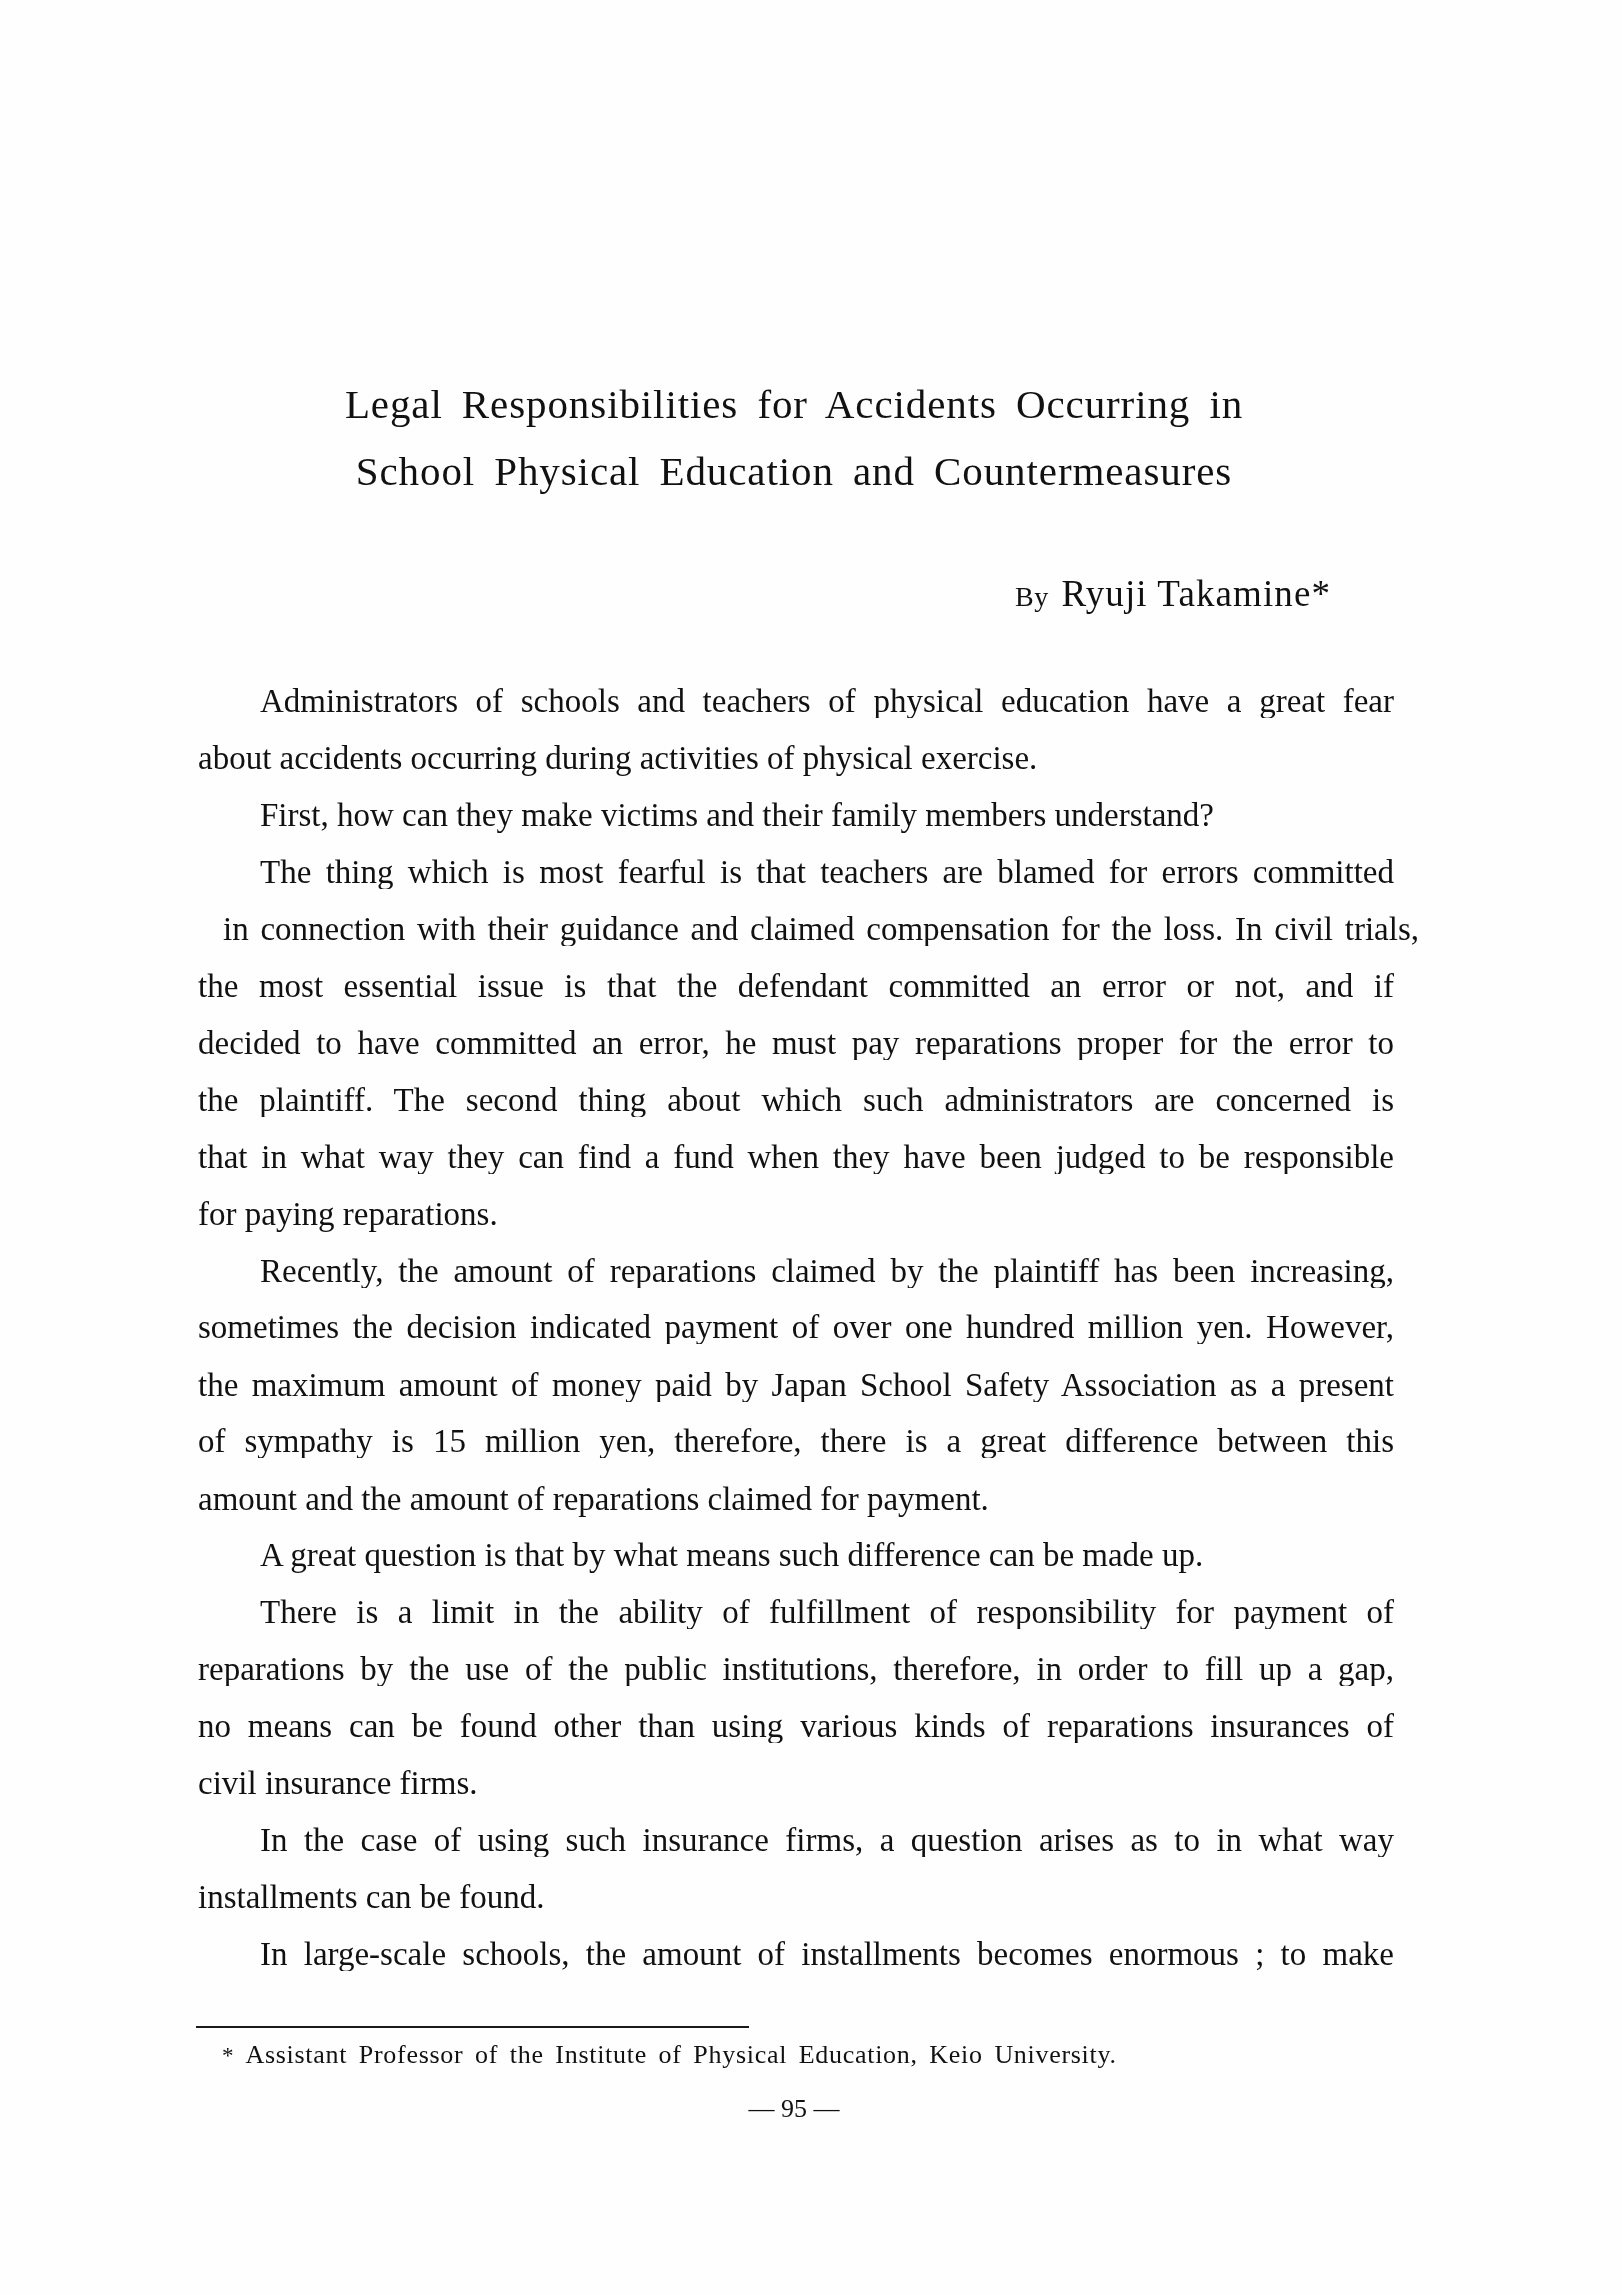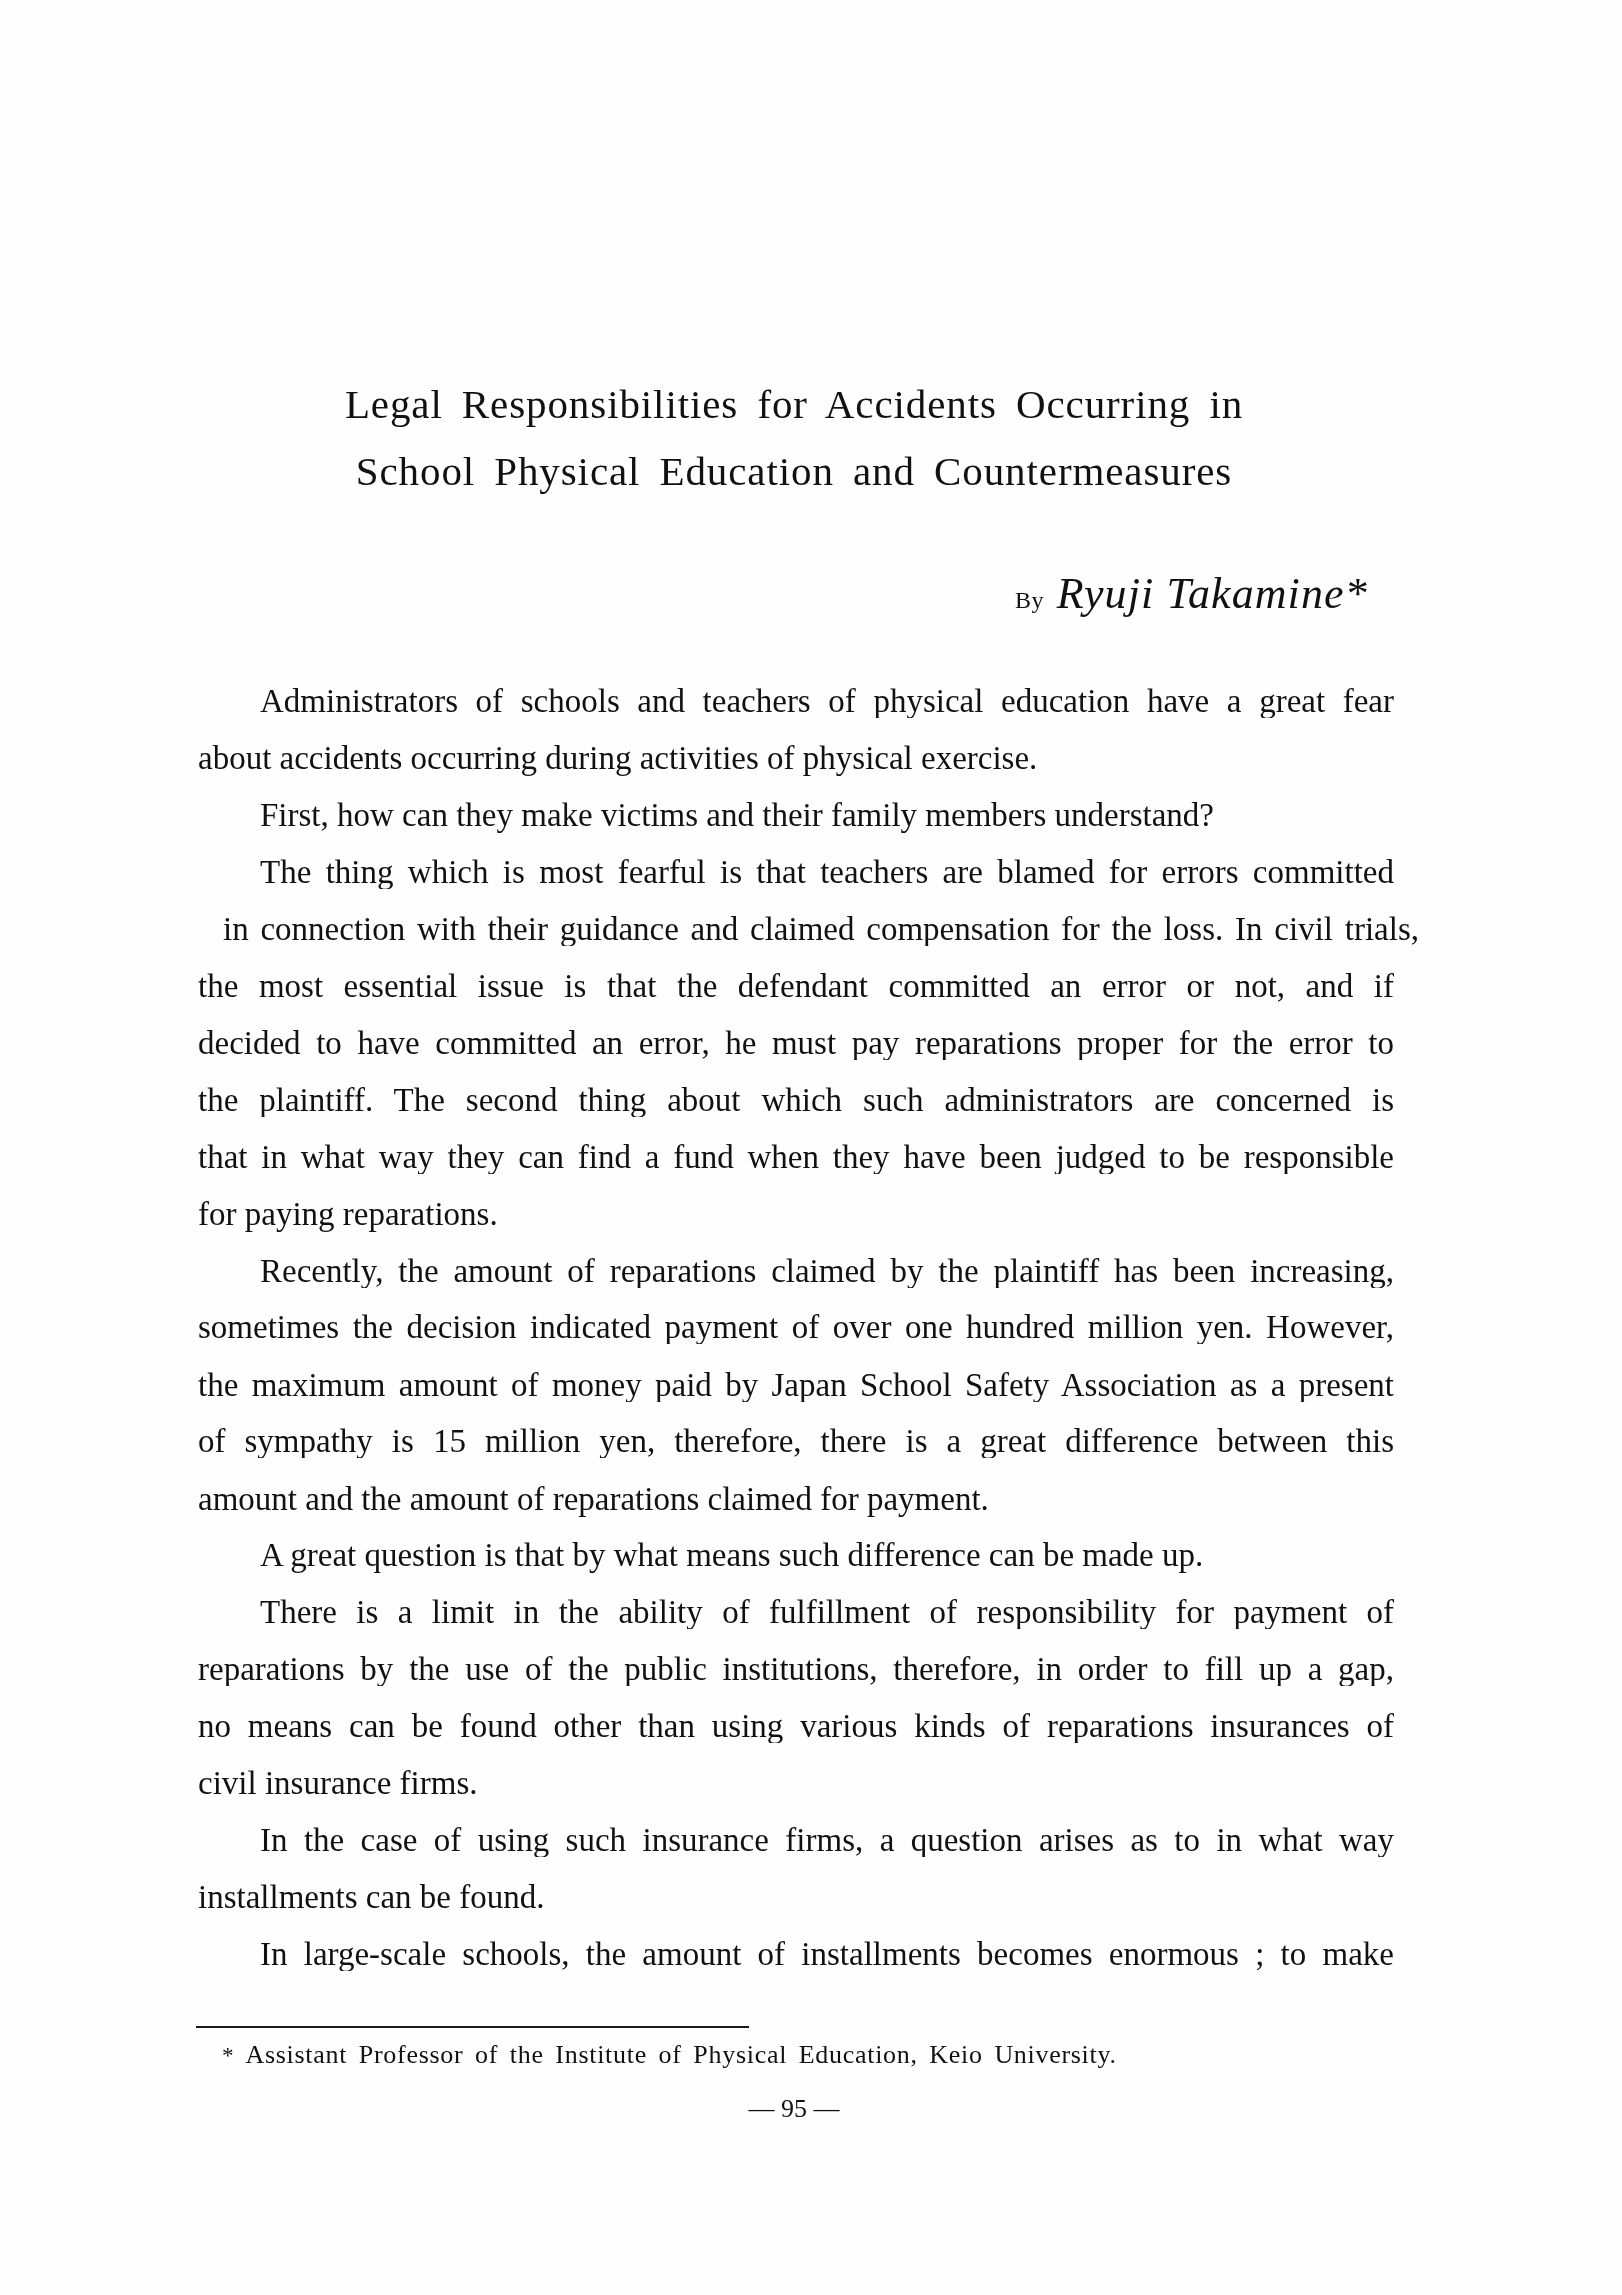--- a/index.html
+++ b/index.html
@@ -7,22 +7,22 @@
   .page { position: absolute; left: 0; top: 0; width: 1622px; height: 2295px; background: #fefefe; }
   .serif { font-family: "Liberation Serif", "DejaVu Serif", serif; color: #111111; }
   .title-line {
     position: absolute; left: 227px; width: 1134px; text-align: center;
     font-size: 41px; line-height: 41px; letter-spacing: 0.9px; word-spacing: 8px;
   }
   .byline {
     position: absolute; left: 1015px; top: 577px; white-space: nowrap;
     line-height: 34px;
   }
-  .byline .by { font-size: 24px; letter-spacing: 0.6px; margin-right: 12.5px; }
-  .byline .author { font-size: 44px; font-style: italic; letter-spacing: 1.1px; }
+  .byline .by { font-size: 28px; letter-spacing: 0.6px; margin-right: 12.5px; }
+  .byline .author { font-size: 37px; letter-spacing: 1.1px; }
   .body-line {
     position: absolute; font-size: 33px; line-height: 34px; white-space: nowrap;
     height: 34px;
   }
   .full { text-align: justify; text-align-last: justify; white-space: normal; overflow: hidden; }
   .last { text-align: left; }
   .rule { position: absolute; left: 196px; top: 2026px; width: 553px; height: 1.7px; background: #1a1a1a; }
   .footnote {
     position: absolute; left: 222px; top: 2041px; font-size: 26px; line-height: 28px;
     white-space: nowrap; letter-spacing: 0.7px; word-spacing: 4.5px;

